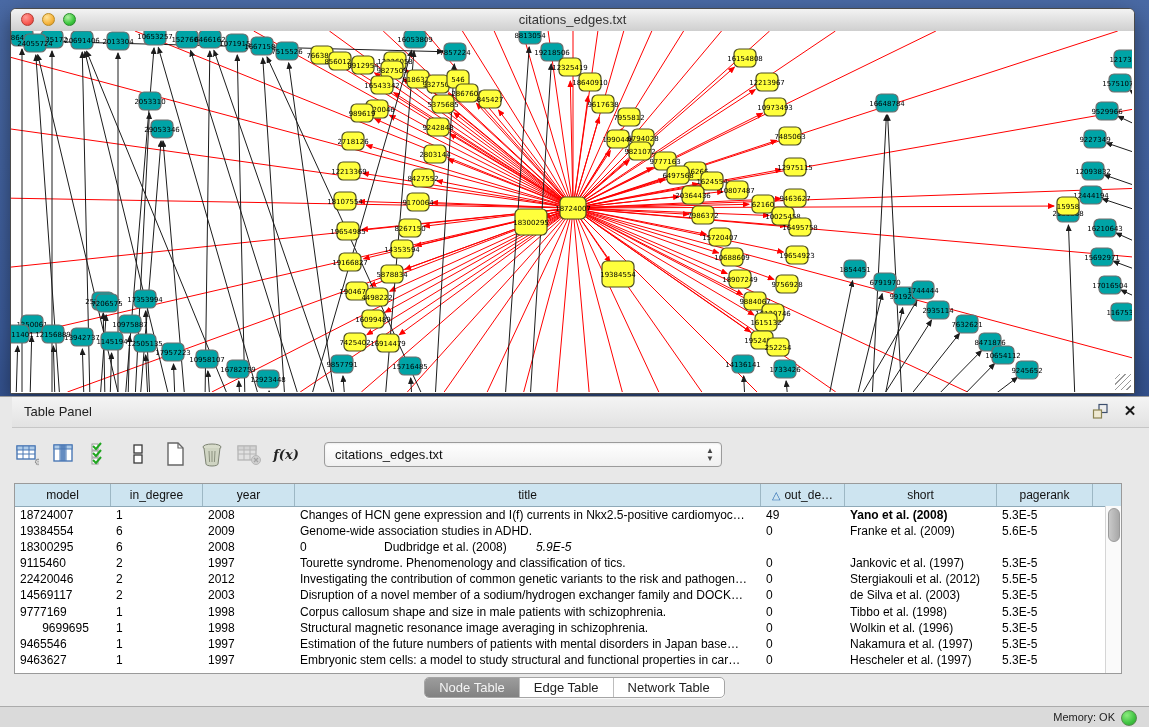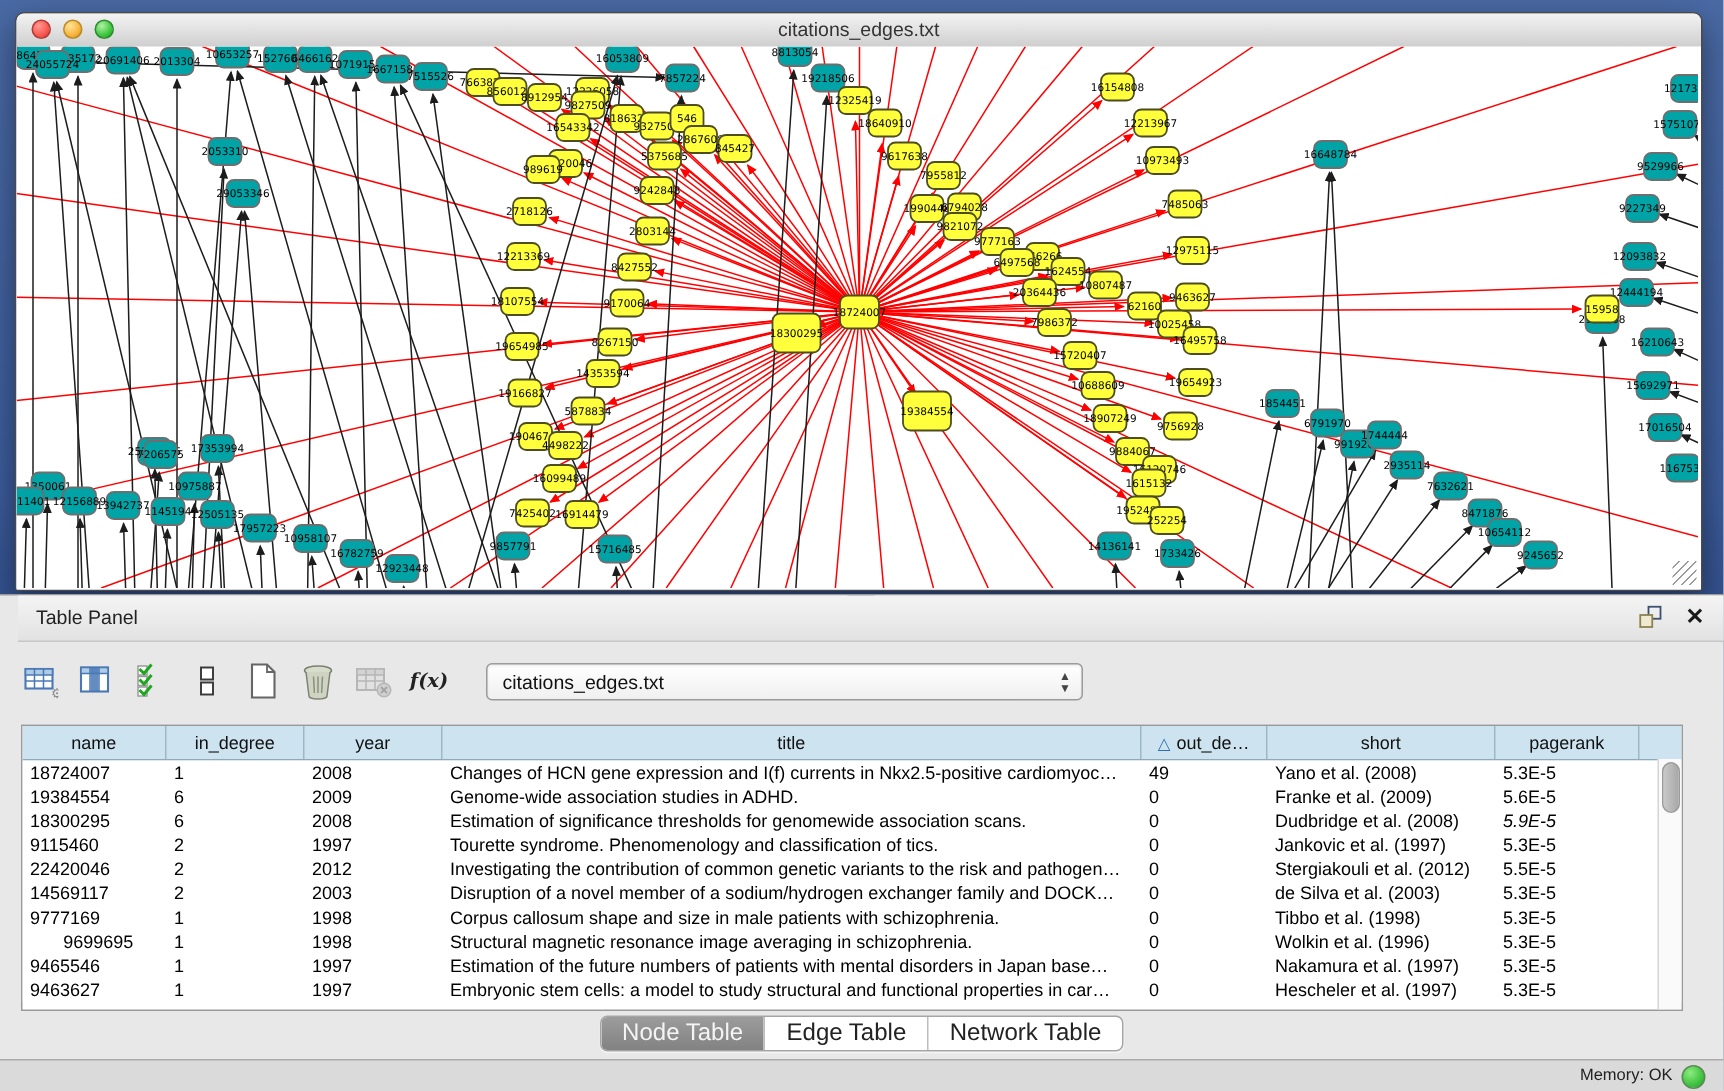--- a/index.html
+++ b/index.html
@@ -56,21 +56,21 @@
   .td{box-sizing:border-box;padding:1px 0 0 5px;font-size:12px;color:#000;
     white-space:nowrap;overflow:hidden;}
   .vscroll{position:absolute;right:0;top:22px;bottom:0;width:15px;background:#fafafa;
     border-left:1px solid #d5d5d5;}
   .vthumb{position:absolute;left:2px;top:2px;width:10px;height:32px;border-radius:6px;
     background:linear-gradient(90deg,#c9c9c9,#a8a8a8);border:1px solid #9a9a9a;}
   
   .tabs{position:absolute;left:0;top:280px;width:100%;display:flex;justify-content:center;}
   .seg{display:flex;border:1px solid #a5a5a5;border-radius:5px;overflow:hidden;
     background:#fff;box-shadow:0 1px 1px rgba(255,255,255,.7);}
-  .seg-item{padding:2px 14px;font-size:16px;color:#222;border-right:1px solid #bdbdbd;cursor:default;}
+  .seg-item{padding:2px 14px;font-size:13px;color:#222;border-right:1px solid #bdbdbd;cursor:default;}
   .seg-item:last-child{border-right:none;}
   .seg-item.active{background:linear-gradient(#9c9c9c,#828282);color:#f4f4f4;}
   
   .statusbar{position:absolute;left:0;bottom:0;width:100%;height:21px;
     background:#dadada;border-top:1px solid #ababab;}
   .mem{position:absolute;right:34px;top:4px;font-size:11px;color:#222;}
   .memdot{position:absolute;right:12px;top:3px;width:14px;height:14px;border-radius:50%;
     background:radial-gradient(circle at 35% 30%,#8cec7e,#3fc341 60%,#2a9b2e);border:1px solid #5a8a52;}
 </style>
 </head>
@@ -858,21 +858,21 @@
         <span class="combo-arrows">
             <span>▲</span>
             <span>▼</span>
           </span>
       </div>
     </div>
 
     <div class="table-wrap">
       <div class="thead" id="thead">
           <div class="th" style="width: 96px;">
-            <span>name</span>
+            <span>model</span>
           </div>
           <div class="th" style="width: 92px;">
             <span>in_degree</span>
           </div>
           <div class="th" style="width: 92px;">
             <span>year</span>
           </div>
           <div class="th" style="width: 466px;">
             <span>title</span>
           </div>
@@ -887,37 +887,36 @@
             <span>pagerank</span>
           </div>
         </div>
       <div id="tbody">
           <div class="tr">
             <div class="td" style="width: 96px;">18724007</div>
             <div class="td" style="width: 92px;">1</div>
             <div class="td" style="width: 92px;">2008</div>
             <div class="td" style="width: 466px;">Changes of HCN gene expression and I(f) currents in Nkx2.5-positive cardiomyoc…</div>
             <div class="td" style="width: 84px;">49</div>
-            <div class="td" style="width: 152px;">Yano et al. (2008)</div>
+            <div class="td" style="width: 152px; font-weight: bold;">Yano et al. (2008)</div>
             <div class="td" style="width: 96px;">5.3E-5</div>
           </div>
           <div class="tr">
             <div class="td" style="width: 96px;">19384554</div>
             <div class="td" style="width: 92px;">6</div>
             <div class="td" style="width: 92px;">2009</div>
             <div class="td" style="width: 466px;">Genome-wide association studies in ADHD.</div>
             <div class="td" style="width: 84px;">0</div>
             <div class="td" style="width: 152px;">Franke et al. (2009)</div>
             <div class="td" style="width: 96px;">5.6E-5</div>
           </div>
           <div class="tr">
             <div class="td" style="width: 96px;">18300295</div>
             <div class="td" style="width: 92px;">6</div>
             <div class="td" style="width: 92px;">2008</div>
-            <div class="td" style="width: 466px;">Estimation of significance thresholds for genomewide association scans.</div>
             <div class="td" style="width: 84px;">0</div>
             <div class="td" style="width: 152px;">Dudbridge et al. (2008)</div>
             <div class="td" style="width: 96px; font-style: italic;">5.9E-5</div>
           </div>
           <div class="tr">
             <div class="td" style="width: 96px;">9115460</div>
             <div class="td" style="width: 92px;">2</div>
             <div class="td" style="width: 92px;">1997</div>
             <div class="td" style="width: 466px;">Tourette syndrome. Phenomenology and classification of tics.</div>
             <div class="td" style="width: 84px;">0</div>

